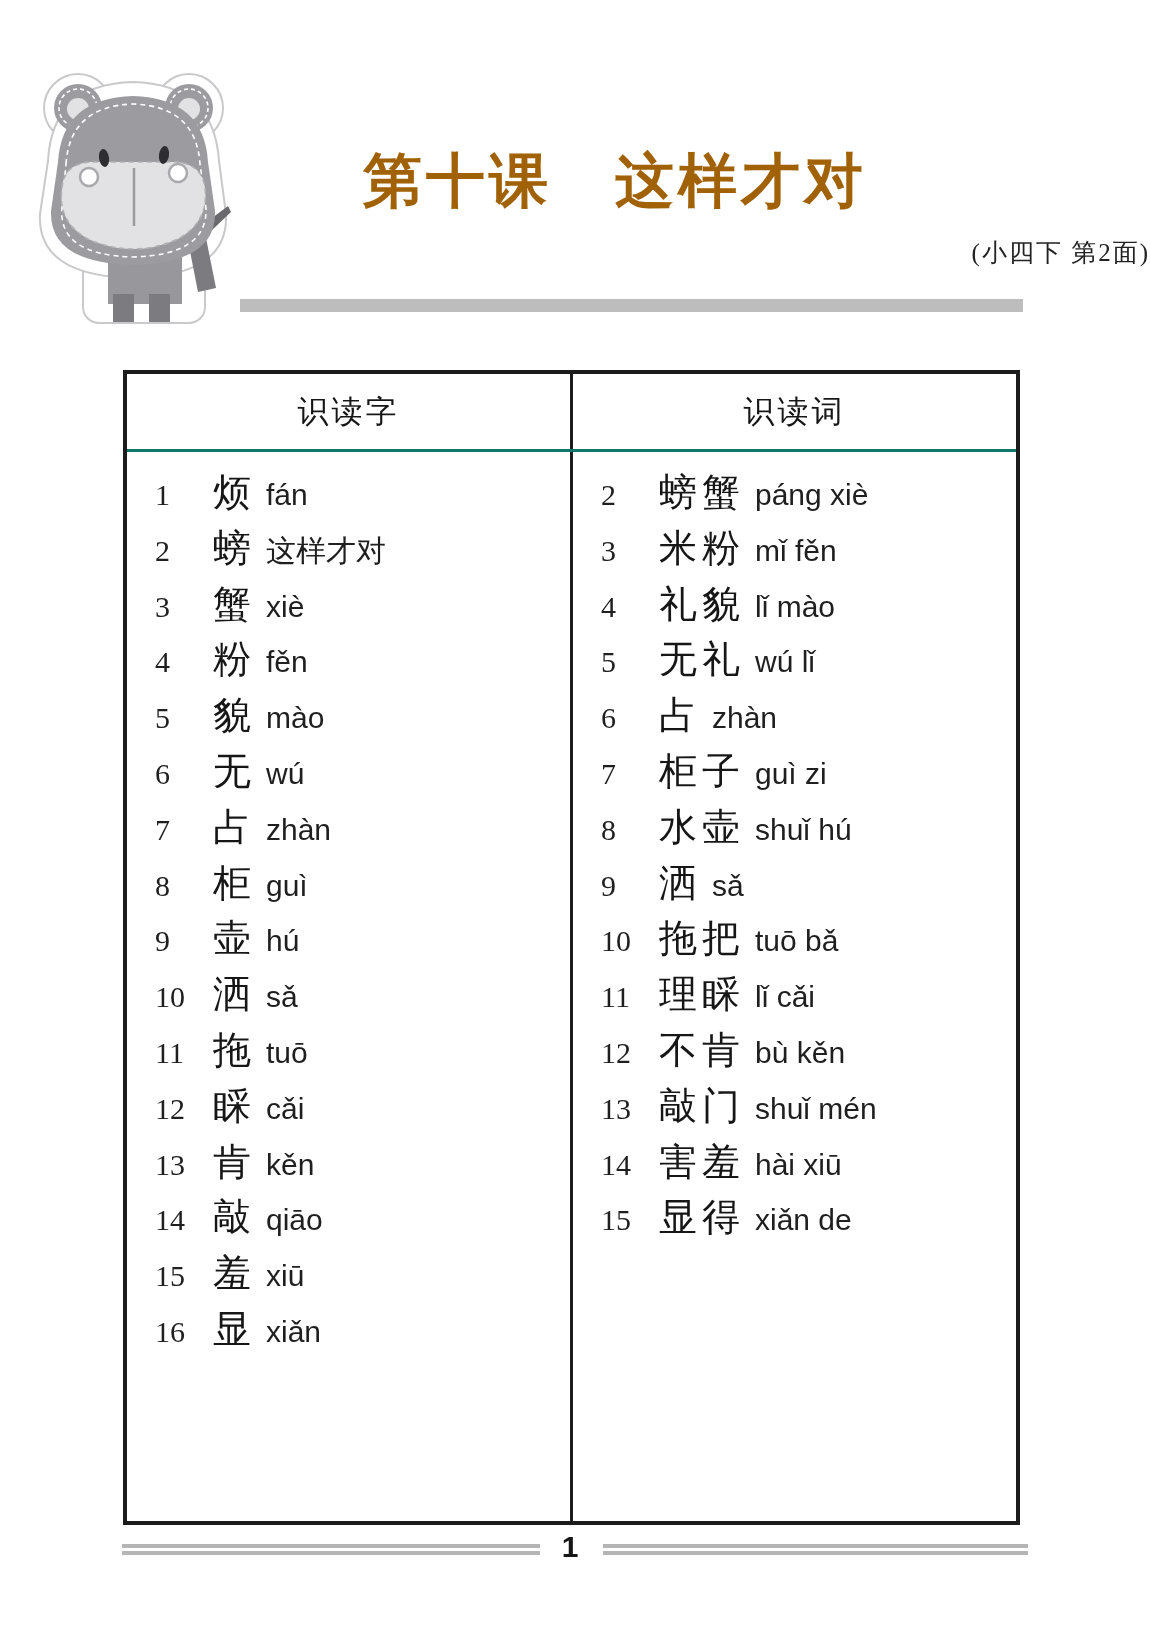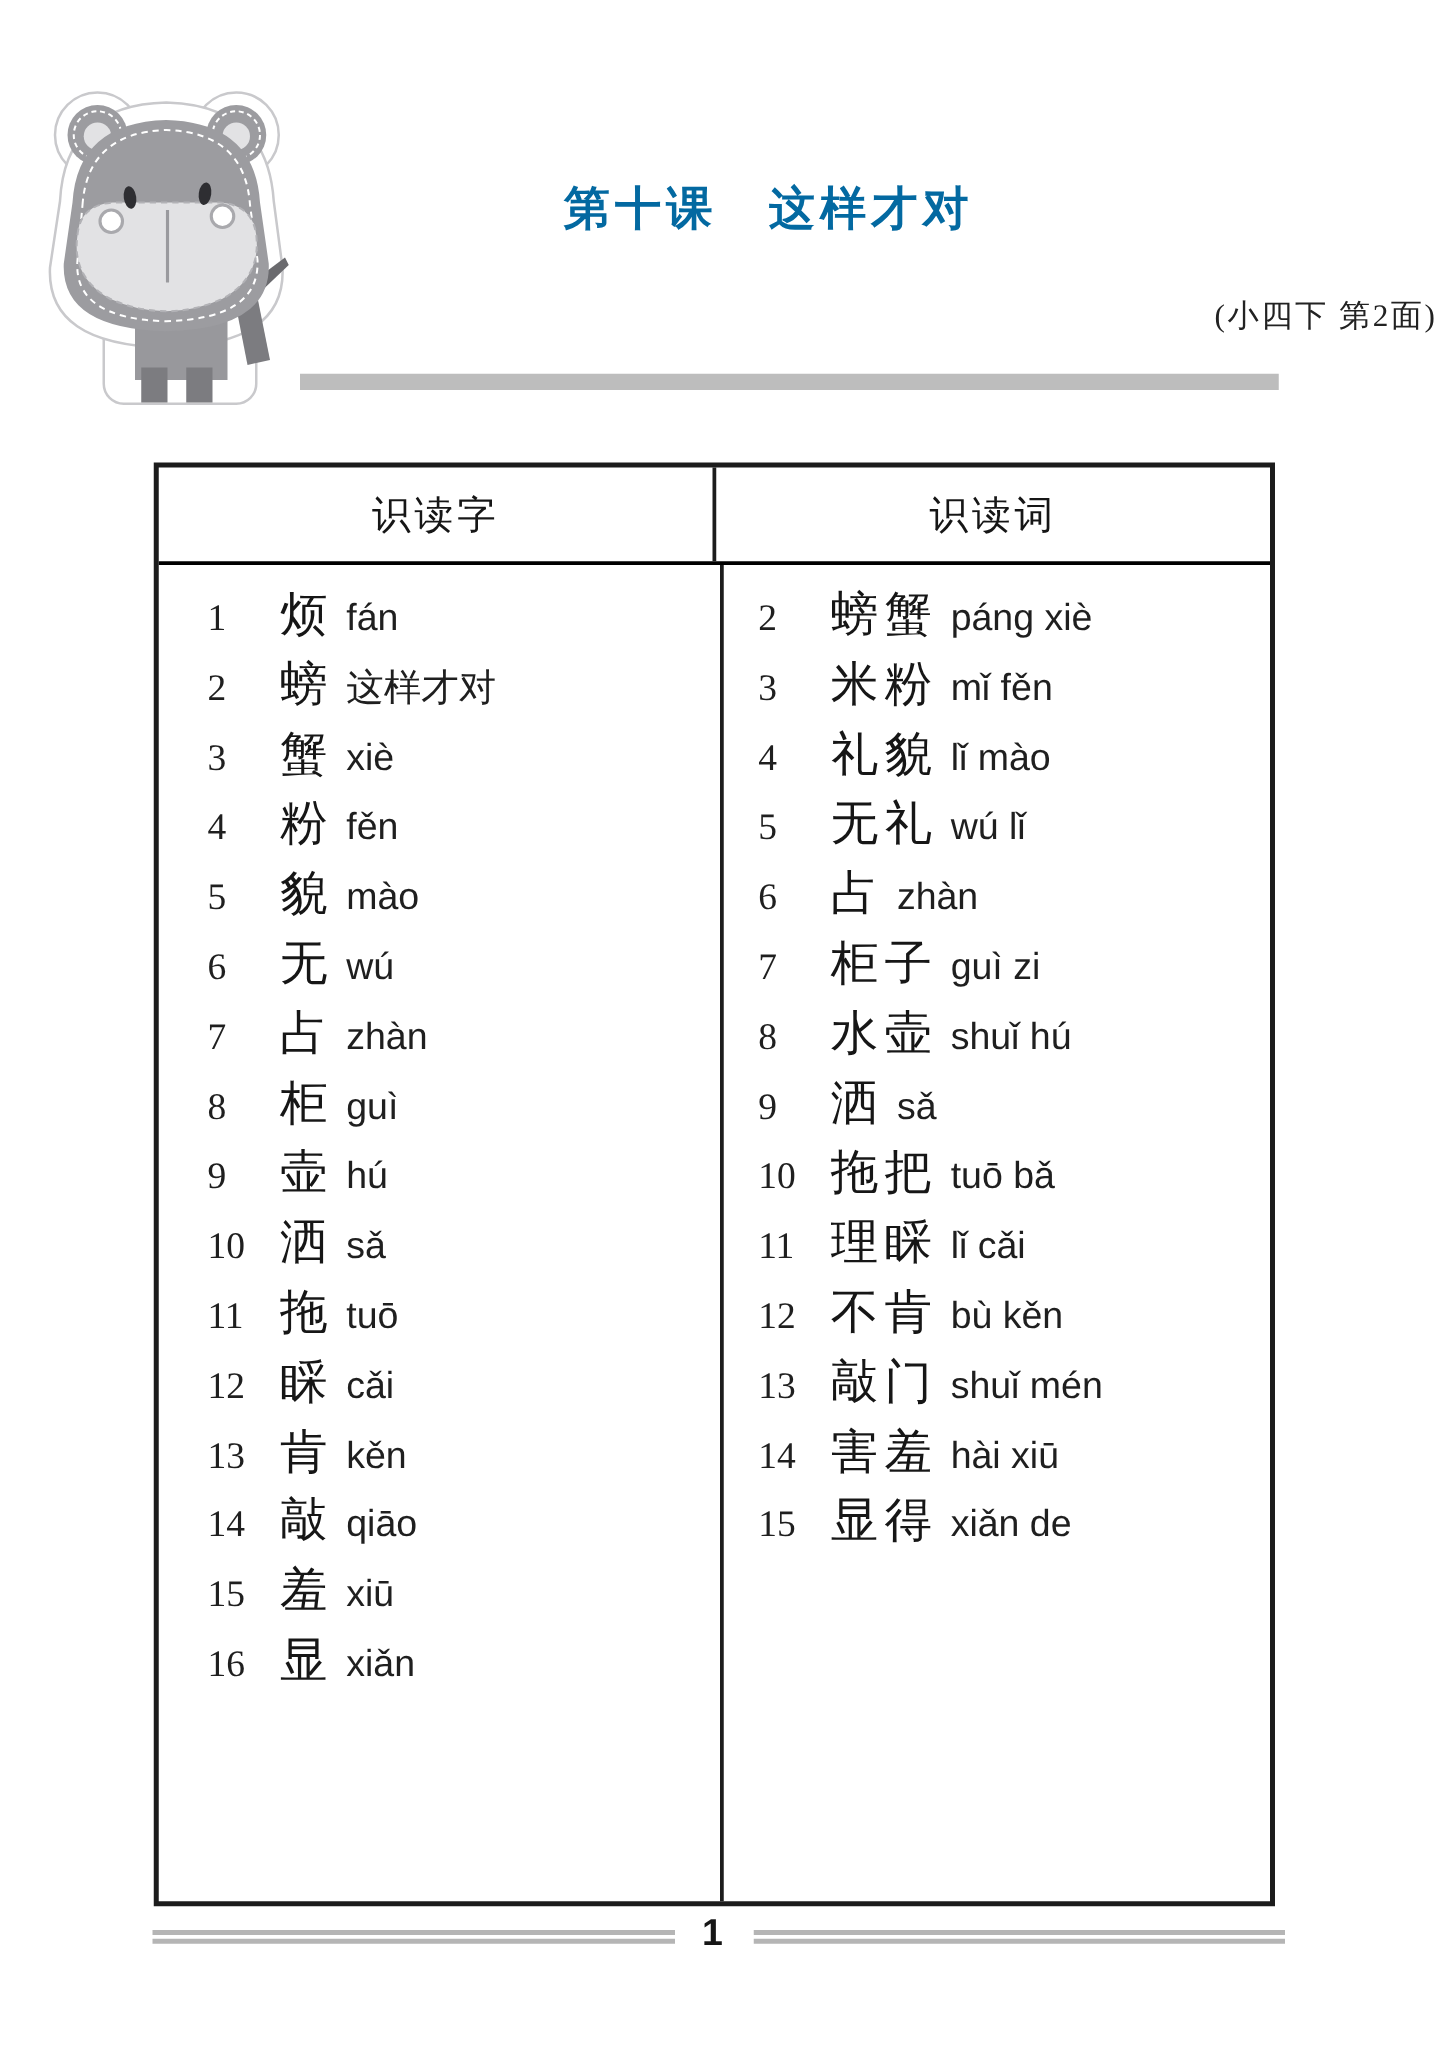--- a/index.html
+++ b/index.html
@@ -9,34 +9,34 @@
     background:#ffffff;
     font-family:"Liberation Serif", serif;
     color:#1f1f1f;
     overflow:hidden;
   }
   
   .mascot{position:absolute;left:28px;top:56px;width:212px;height:272px;}
   
   .title-wrap{position:absolute;left:80px;top:142px;width:1070px;text-align:center;}
   .lesson-title{
-    font-size:37px;font-weight:bold;letter-spacing:4px;
-    font-family:"Liberation Serif", serif;color:#0369a1;
+    font-size:59px;font-weight:bold;letter-spacing:4px;
+    font-family:"Liberation Serif", serif;color:#a16207;
   }
   .subtitle-wrap{position:absolute;left:80px;top:236px;width:1070px;text-align:right;}
   .lesson-subtitle{font-size:25px;color:#222;letter-spacing:2px;}
   .accent-bar{position:absolute;left:240px;top:299px;width:783px;height:13px;background:#bdbdbd;}
   
   .vocab-table{
     position:absolute;left:123px;top:370px;width:897px;height:1155px;
     border:4px solid #1c1c1c;box-sizing:border-box;
     display:flex;flex-direction:column;
   }
-  .table-head{display:flex;height:75px;border-bottom:3px solid #000000;flex:0 0 auto;}
-  .table-body{display:flex;flex:1 1 auto;margin-left:11px;}
+  .table-head{display:flex;height:75px;border-bottom:3px solid #0f766e;flex:0 0 auto;}
+  .table-body{display:flex;flex:1 1 auto;}
   .head-cell{
     flex:1 1 0;display:flex;align-items:center;justify-content:center;
     font-size:31px;letter-spacing:3px;color:#161616;
   }
   .head-cell.first, .body-col.first{border-right:3px solid #1c1c1c;}
   .body-col{flex:1 1 0;padding:13px 0 0 28px;box-sizing:border-box;}
   .entry-row{height:55.8px;line-height:55.8px;white-space:nowrap;}
   .num{
     display:inline-block;width:58px;font-size:30px;
     font-family:"Liberation Serif", serif;color:#1f1f1f;

